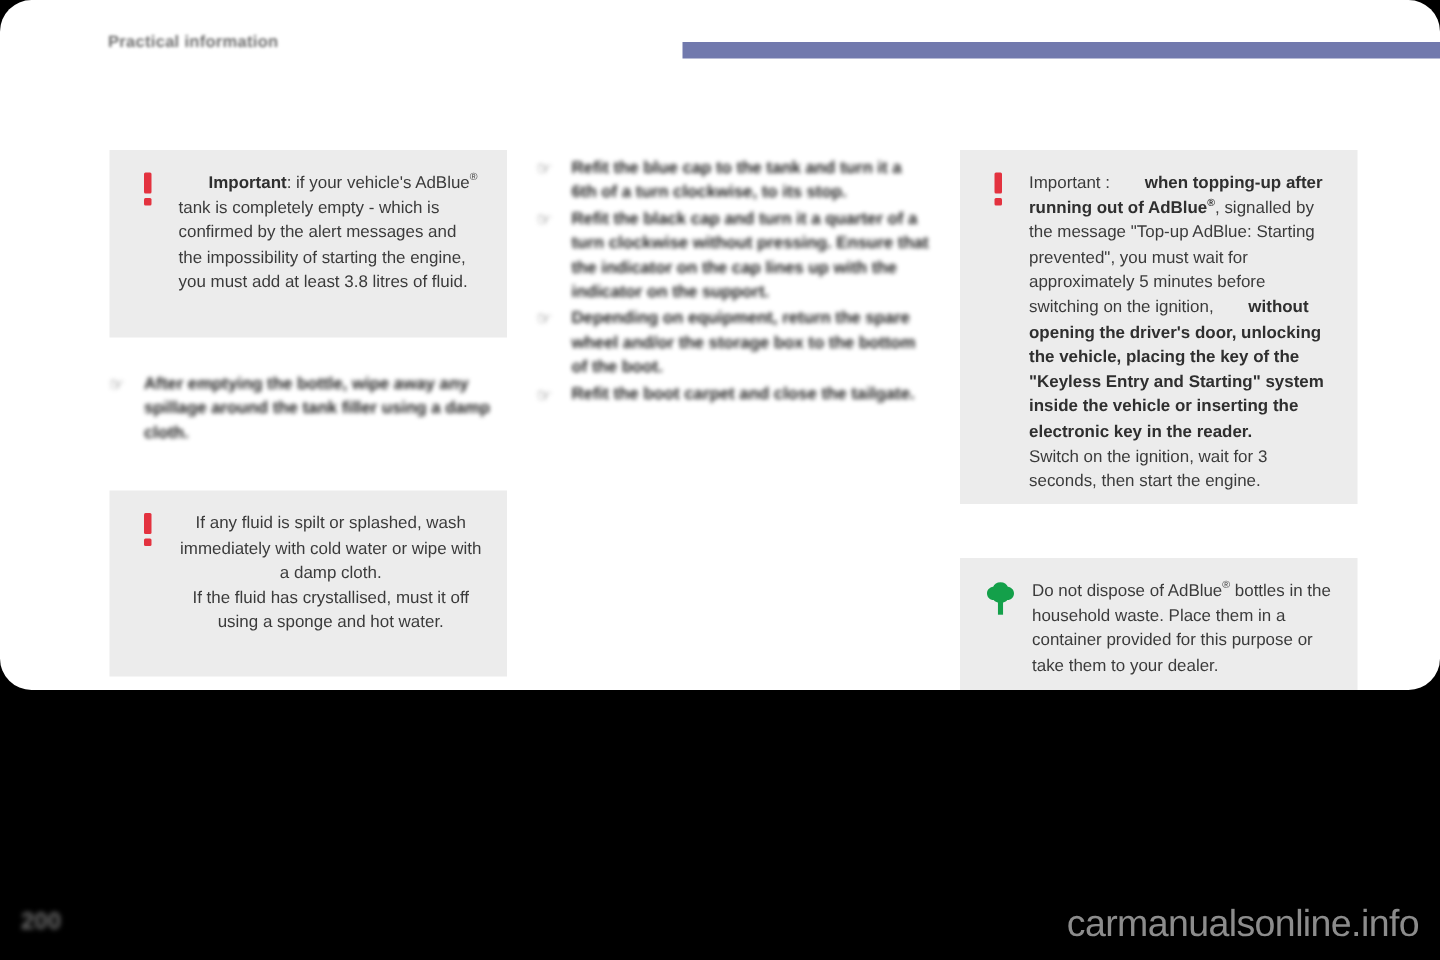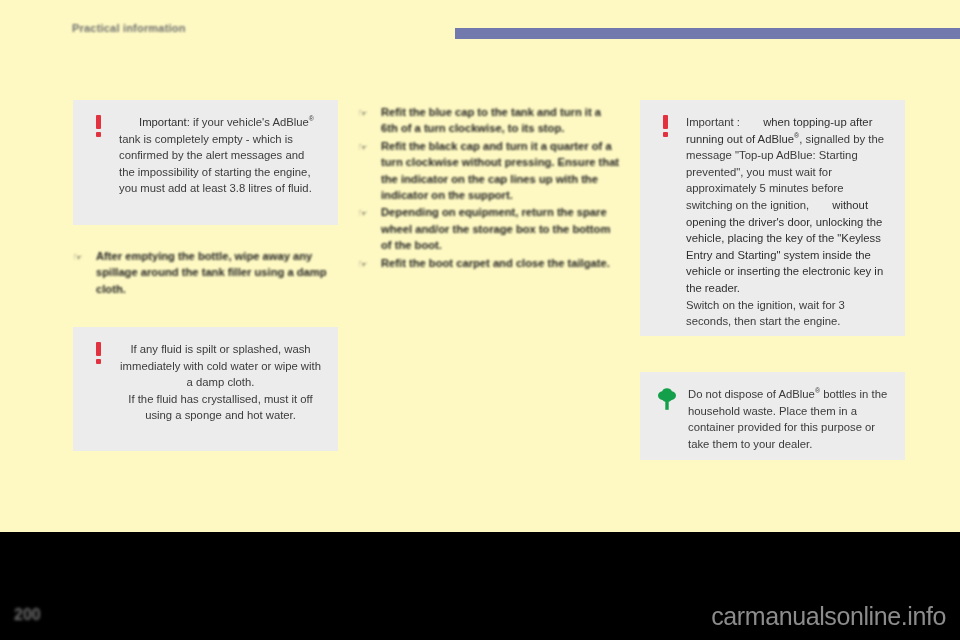--- a/index.html
+++ b/index.html
@@ -1,21 +1,22 @@
 <!DOCTYPE html>
 <html><head>
 <meta charset="utf-8">
 <style>
   * { margin:0; padding:0; box-sizing:border-box; }
   html,body { width:960px; height:640px; background:#000; }
   body { font-family:"Liberation Sans", sans-serif; position:relative; overflow:hidden; }
 
   .page {
-    position:absolute; left:0; top:0; width:960px; height:532px;
-    background:#fef9c3;
+    position:absolute; left:0; top:0; width:960px; height:460px;
+    background:#ffffff;
+    border-radius:21px;
   }
 
   
   .header-title {
     position:absolute; left:72px; top:22px;
     font-size:11px; font-weight:bold; color:#6f6f6f;
     letter-spacing:.2px;
     filter: blur(0.9px);
   }
   .header-bar {
@@ -46,21 +47,21 @@
     position:absolute; left:2px; top:17px; width:5px; height:5px;
     background:#e3323f; border-radius:1px;
   }
 
   .tree-icon { display:block; width:22px; height:24px; }
 
   .box p {
     font-size:11.3px; line-height:16.6px; color:#3b3b3b;
   }
   .box p + p { margin-top:0; }
-  .b { font-weight:normal; color:#2f2f2f;padding-left:20px; }
+  .b { font-weight:bold; color:#2f2f2f;padding-left:20px; }
   sup { font-size:7px; vertical-align:super; line-height:0; }
 
   
   #box-important-empty { left:73px; top:100px; width:265px; height:125px; }
   #box-spill           { left:73px; top:327px; width:265px; height:124px;text-align:center; }
   #box-topup           { left:640px; top:100px; width:265px; height:236px; }
   #box-dispose         { left:640px; top:372px; width:265px; height:88px; }
 
   
   .bullets { position:absolute; }

